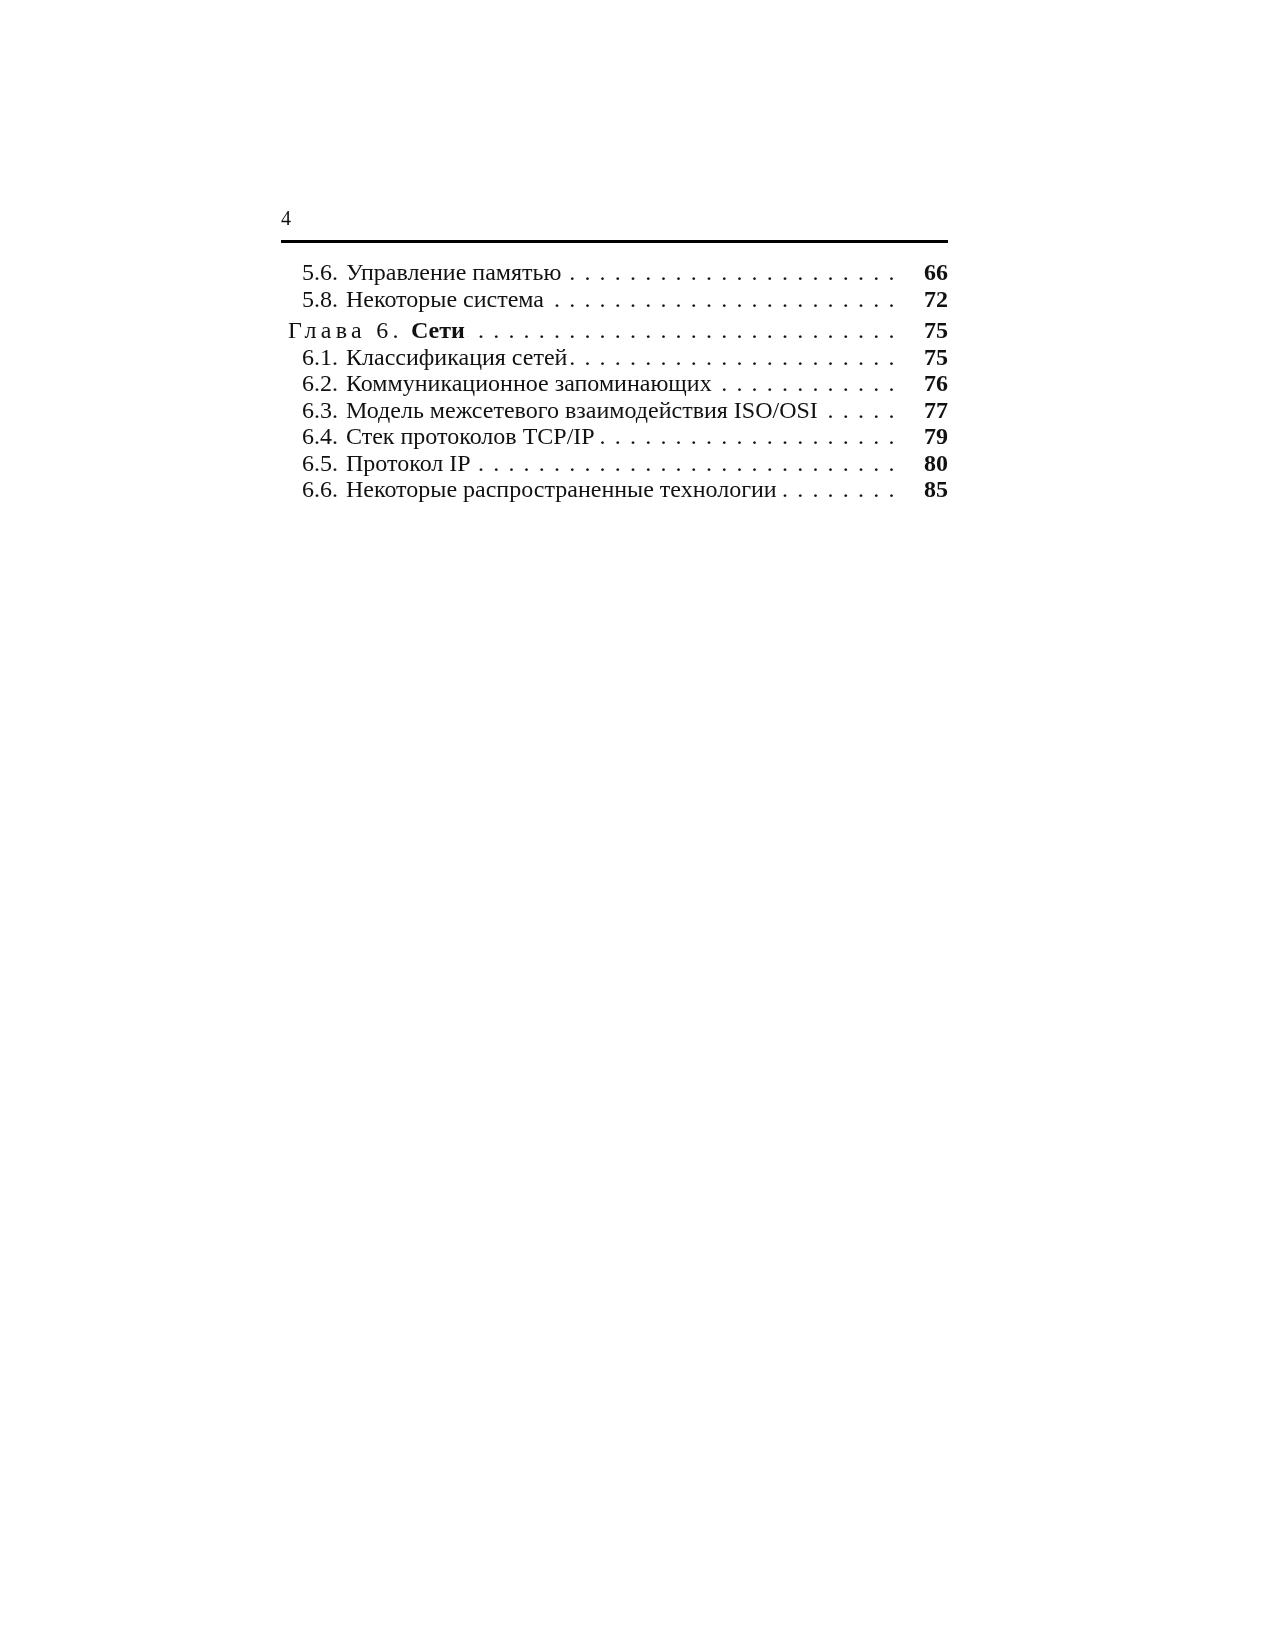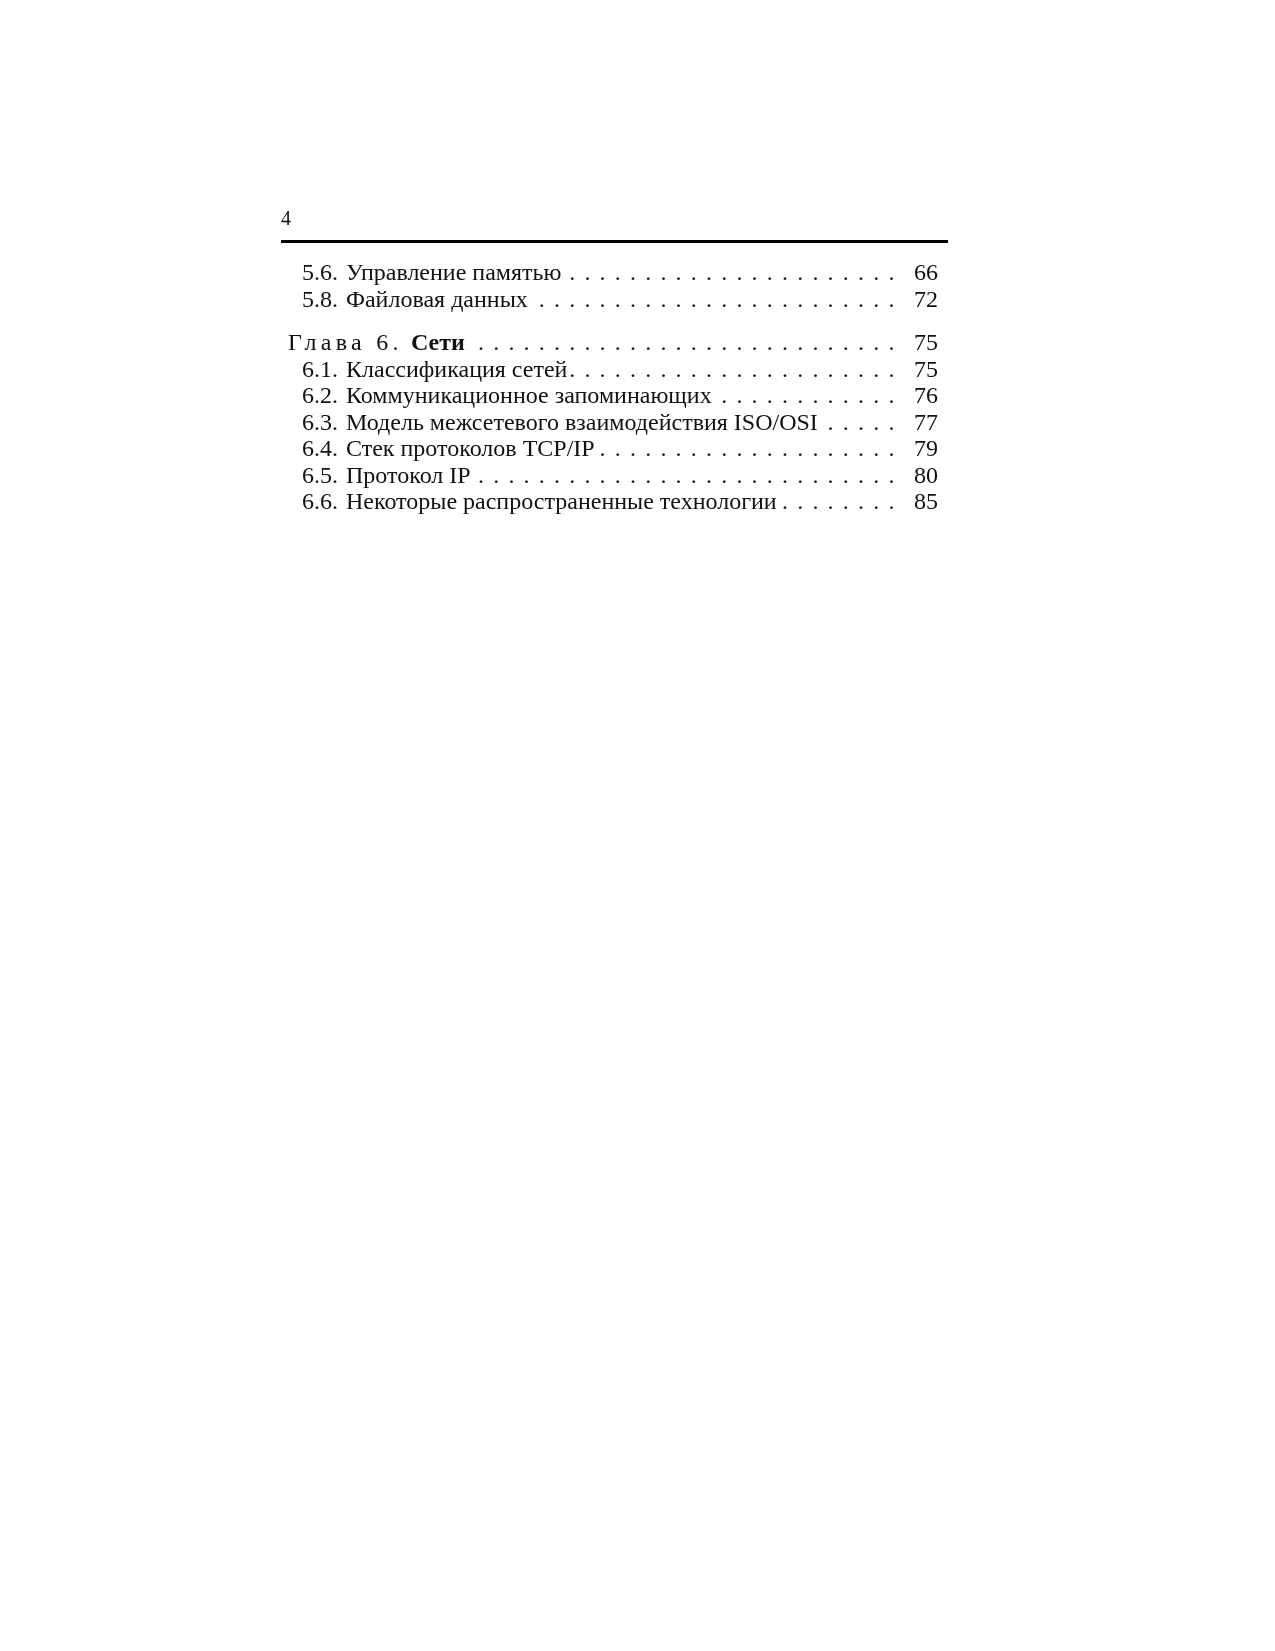--- a/index.html
+++ b/index.html
@@ -52,21 +52,21 @@
   }
   .toc-row {
     display: flex;
     font-size: 24px;
     line-height: 26.5px;
   }
   .toc-row.section {
     padding-left: 21px;
   }
   .toc-row.chapter {
-    margin-top: 17px;
+    margin-top: 5px;
     padding-left: 7px;
   }
   .toc-row.chapter .toc-label {
     letter-spacing: 0.18em;
   }
   .toc-row.chapter .toc-title {
     font-weight: bold;
   }
   .toc-label {
     white-space: pre;
@@ -86,21 +86,22 @@
     margin: 0 8px 0 2px;
     min-width: 10px;
   }
   .toc-dots::after {
     content: ". . . . . . . . . . . . . . . . . . . . . . . . . . . . . . . . . . . . . . . . . . . . . . . . . . . . . . . . . . . . . . . . . . . . . . . . . . . .";
     letter-spacing: 1.6px;
   }
   .toc-page {
     flex: none;
     min-width: 44px;
-    text-align: center;
+    text-align: right;
+    font-weight: bold;
   }
 </style>
 </head>
 <body>
 
 <div class="page">
   <div class="text-block">
 
     <header class="running-header">
       <span class="pagenum">4</span>
@@ -112,21 +113,21 @@
   <div class="toc-row section">
     <span class="toc-label">5.6.</span>
     <span class="toc-title">Управление памятью</span>
     <span class="toc-dots"></span>
     <span class="toc-page">66</span>
   </div>
 
 
   <div class="toc-row section">
     <span class="toc-label">5.8.</span>
-    <span class="toc-title">Файловая данных</span>
+    <span class="toc-title">Некоторые система</span>
     <span class="toc-dots"></span>
     <span class="toc-page">72</span>
   </div>
 
   <div class="toc-row chapter">
     <span class="toc-label">Глава 6.</span>
     <span class="toc-title">Сети</span>
     <span class="toc-dots"></span>
     <span class="toc-page">75</span>
   </div>

